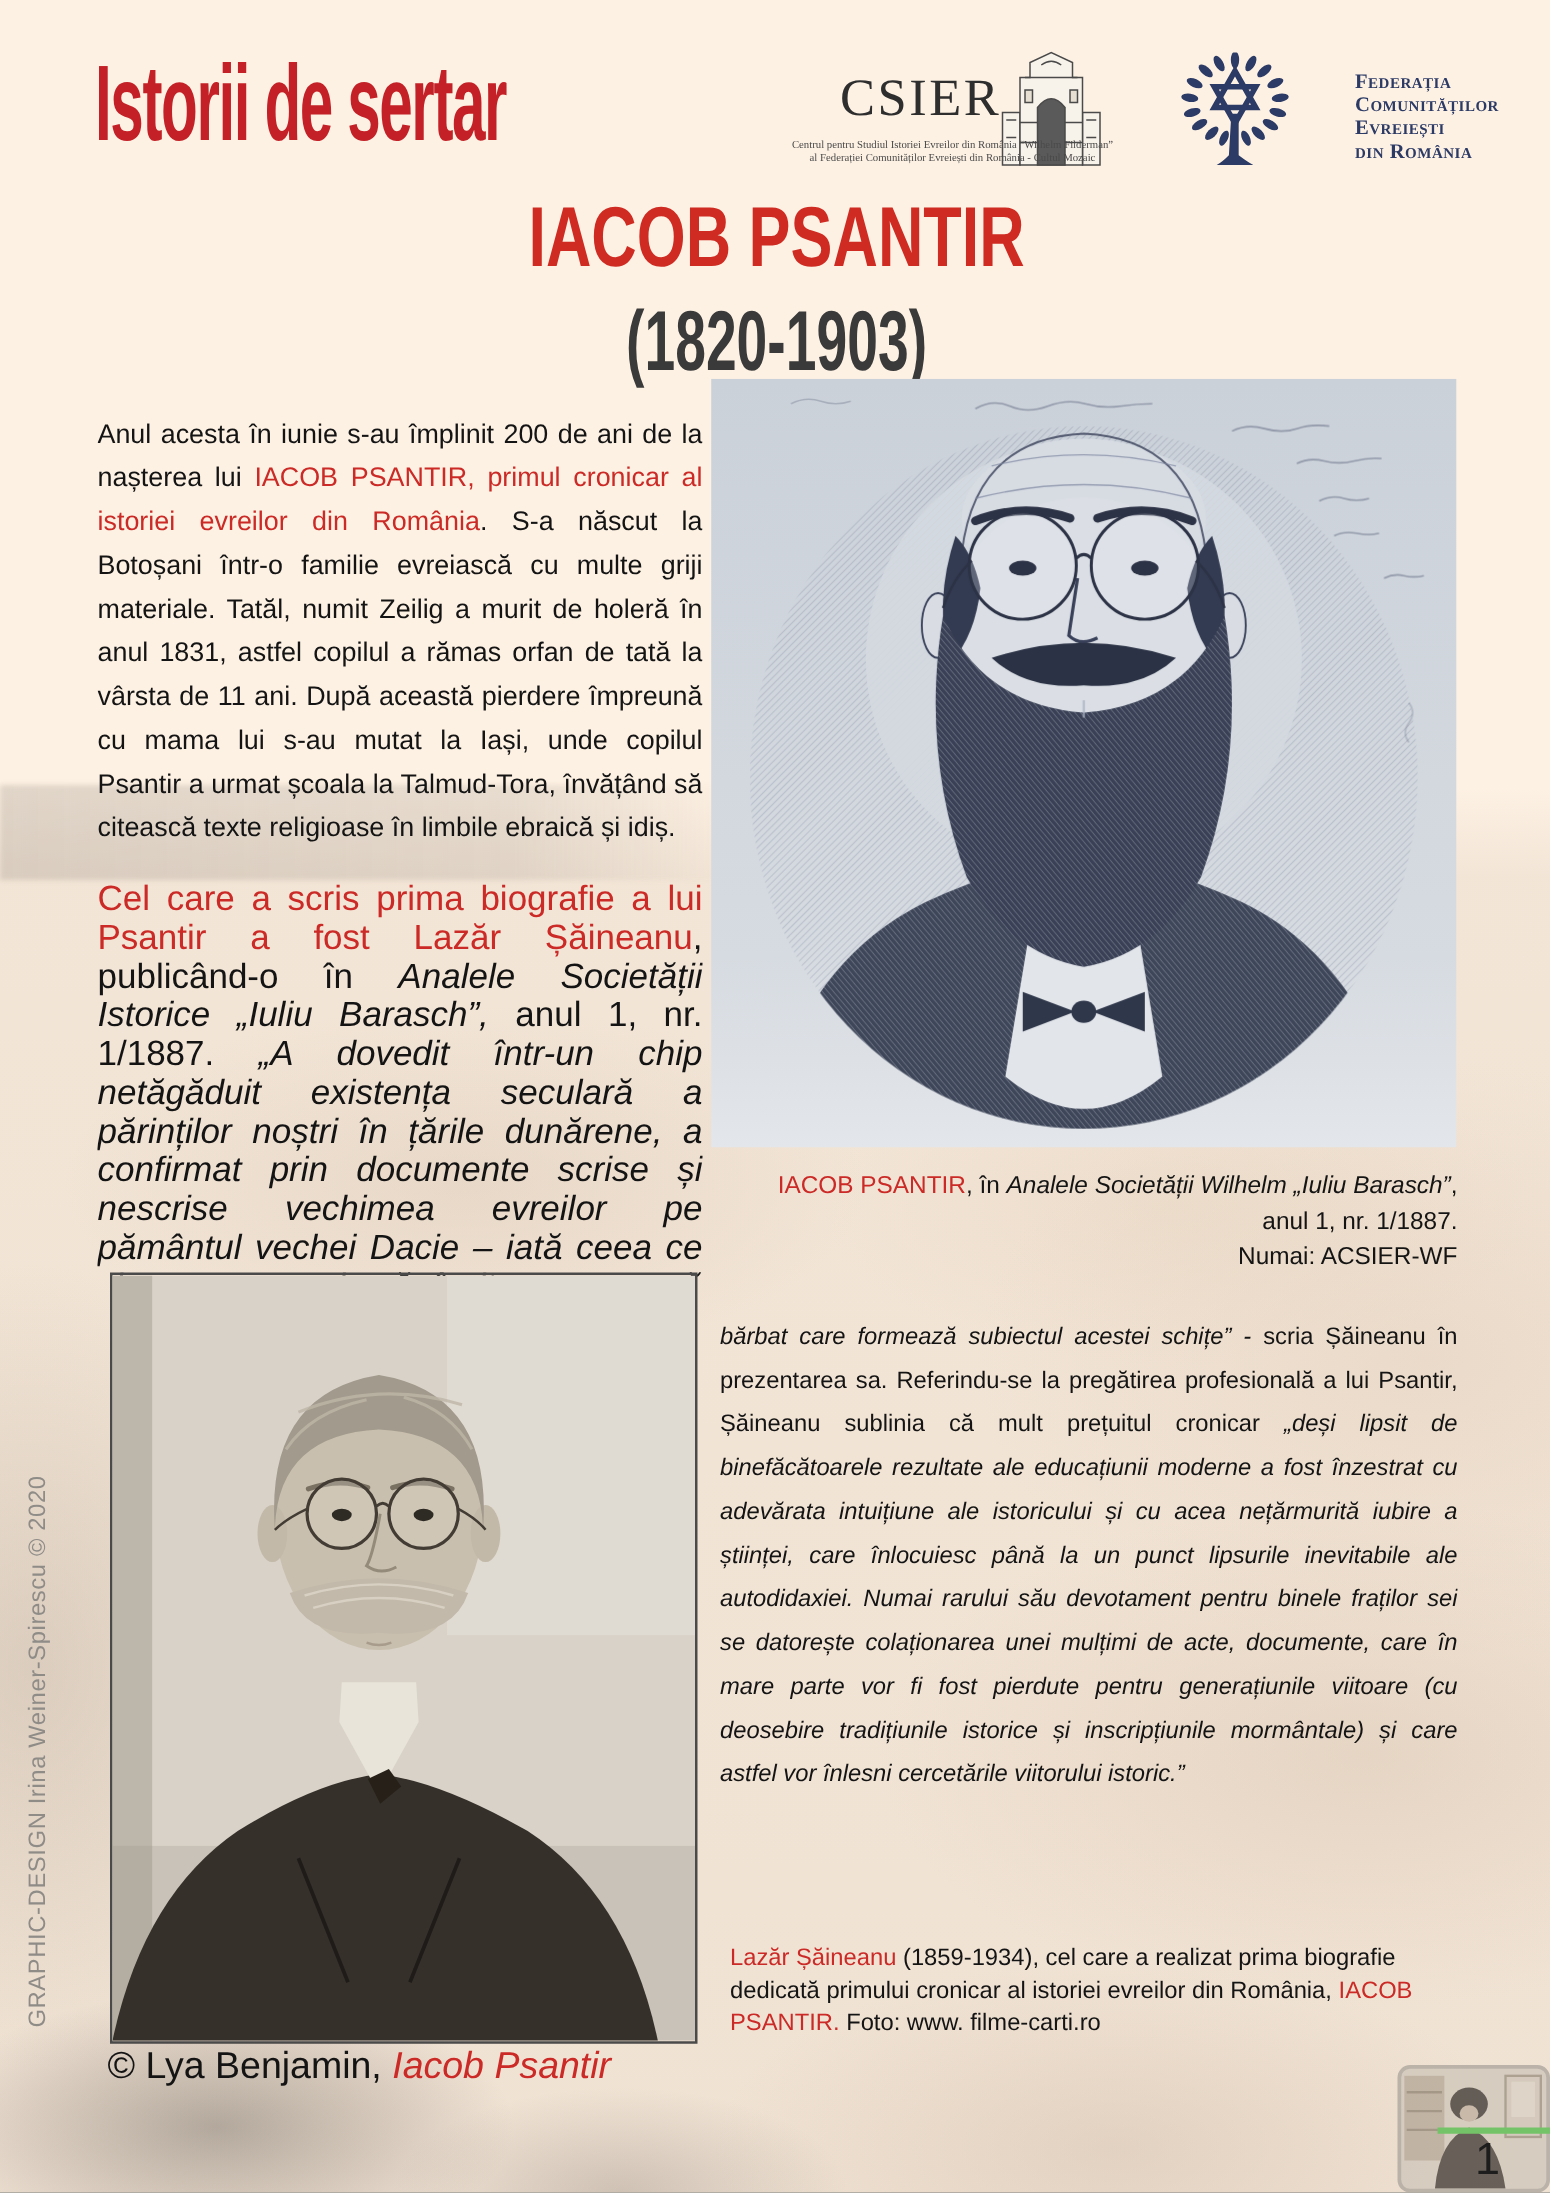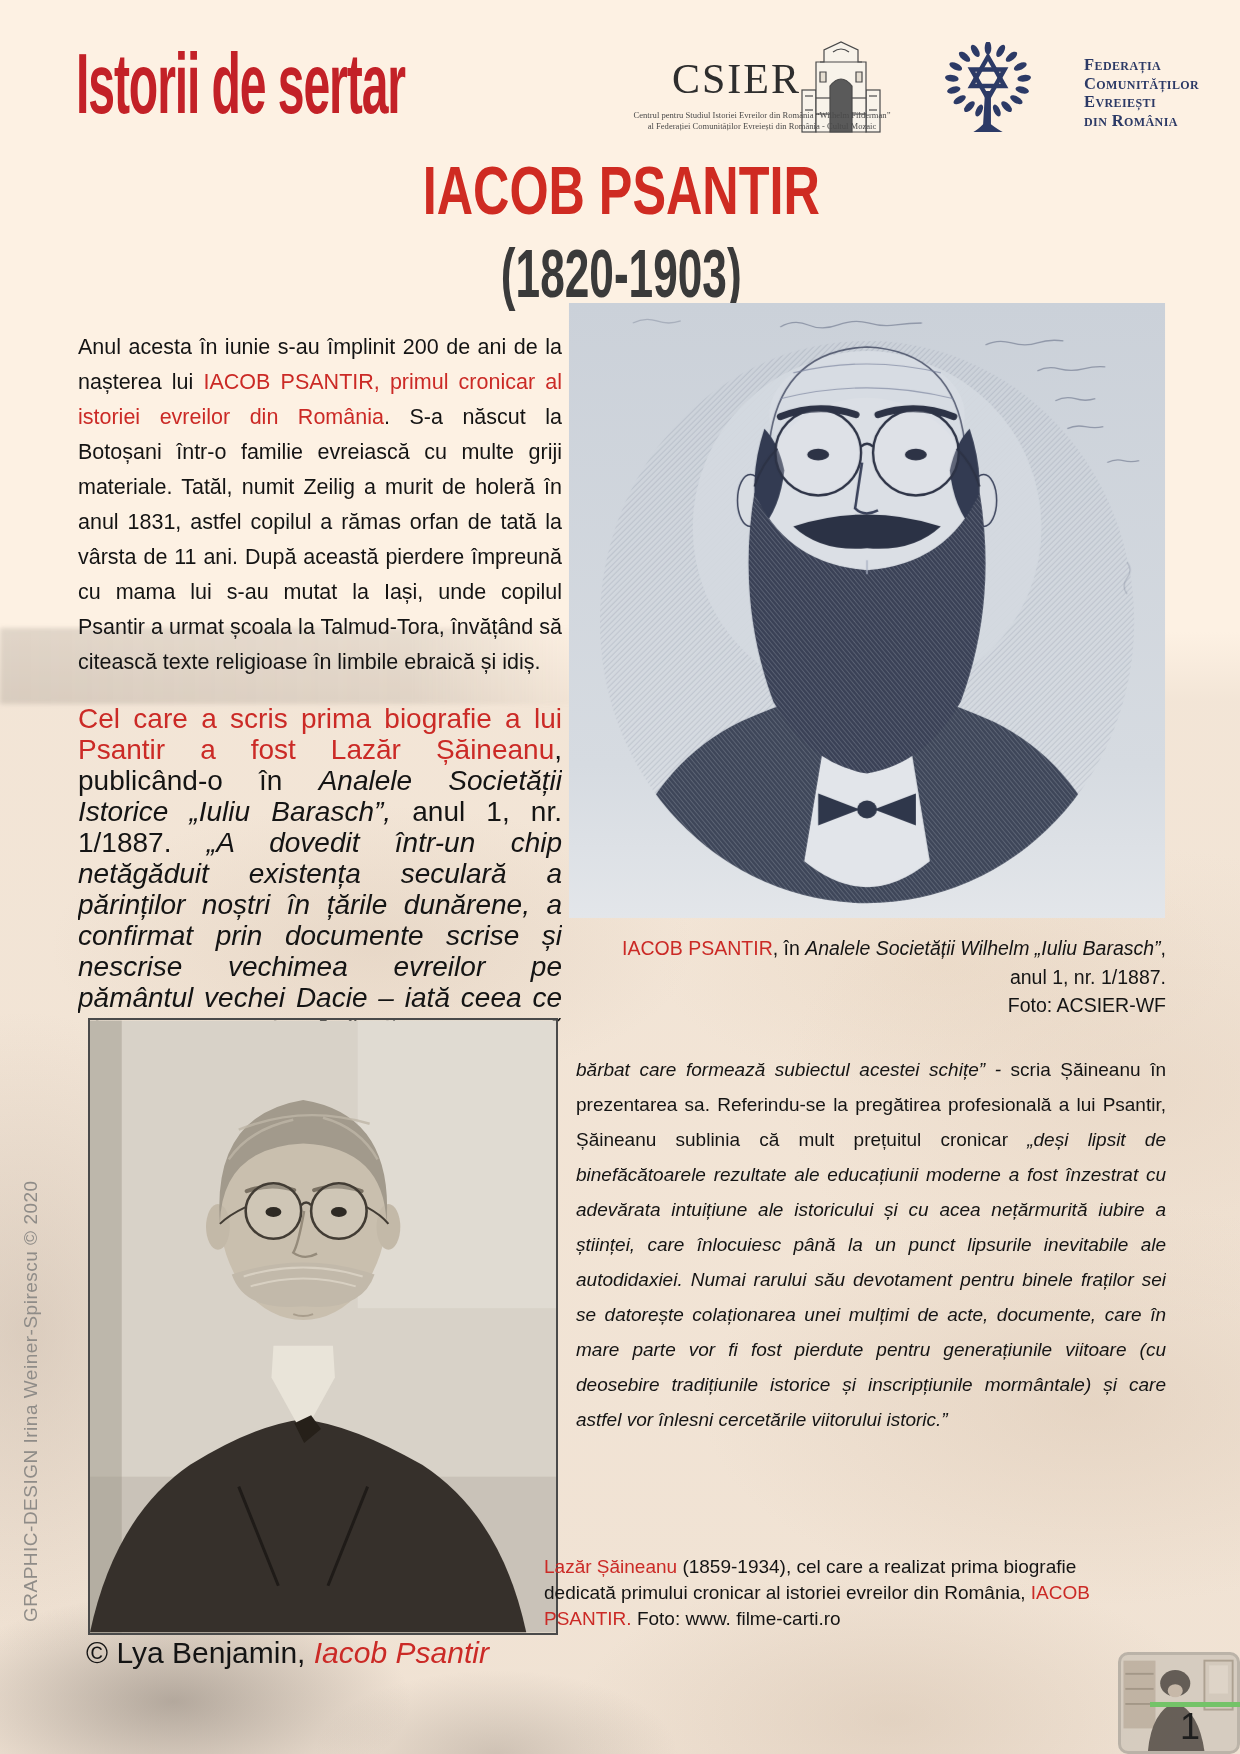--- a/index.html
+++ b/index.html
@@ -44,21 +44,21 @@
   .red{color:#cb2a26;}
   .it{font-style:italic;}
   .redit{color:#cb2a26;font-style:italic;}
   
   .portrait{position:absolute;left:568px;top:303px;width:598px;height:615px;}
   .portrait-caption{position:absolute;left:600px;top:934px;width:566px;text-align:right;
     font-size:19.5px;line-height:28.5px;}
   
   .photo{position:absolute;left:88px;top:1018px;width:470px;height:617px;border:2px solid #4a4a4a;box-sizing:border-box;}
   .photo svg{display:block;}
-  .saineanu-caption{position:absolute;left:544px;top:1554px;width:600px;font-size:19px;line-height:26px;}
+  .saineanu-caption{position:absolute;left:584px;top:1554px;width:600px;font-size:19px;line-height:26px;}
   .credit{position:absolute;left:86px;top:1636px;font-size:30px;}
   
   .vcredit{position:absolute;left:20px;top:1622px;width:510px;transform:rotate(-90deg);
     transform-origin:0 0;font-size:19px;letter-spacing:.5px;color:#8f8c88;white-space:nowrap;}
   
   .thumb{position:absolute;left:1118px;top:1652px;width:122px;height:102px;border:3px solid #b2aba1;
     border-radius:10px;overflow:hidden;box-sizing:border-box;opacity:.85;background:#d2c9bd;}
   .greenline{position:absolute;left:1150px;top:1702px;width:90px;height:5px;background:#74c368;}
   .pagenum{position:absolute;left:1180px;top:1706px;width:44px;font-size:36px;color:#1d1d1d;}
 </style>
@@ -210,21 +210,21 @@
 
       <use href="#beardP" fill="#3a4156"></use>
         <use href="#beardP" fill="url(#pl)"></use>
       <use href="#mustP" fill="#2b3245"></use>
       <path d="M299,258 Q299,266 299,272" stroke="#aab2c4" stroke-width="2" opacity="0.7"></path>
     </g>
   </svg>
 
   <div class="portrait-caption">
     <div><span class="red">IACOB PSANTIR</span><span>, în </span><span class="it">Analele Societății Wilhelm „Iuliu Barasch”</span><span>, anul 1, nr. 1/1887.</span></div>
-    <div>Foto: ACSIER-WF</div>
+    <div>Numai: ACSIER-WF</div>
   </div>
 
   <div class="photo">
     <svg width="466" height="613" viewBox="0 0 470 617">
       <rect width="470" height="617" fill="#d8d2c8"></rect>
       <rect x="270" y="0" width="200" height="290" fill="#e2ddd3" opacity="0.85"></rect>
       <rect x="0" y="0" width="32" height="617" fill="#b7b0a4" opacity="0.8"></rect>
       <rect x="0" y="460" width="470" height="157" fill="#9a9286" opacity="0.25"></rect>
 
       <path d="M0,617 Q25,500 101,448 Q165,408 215,402 Q265,408 335,448 Q415,500 440,617 Z" fill="#36302b"></path>

